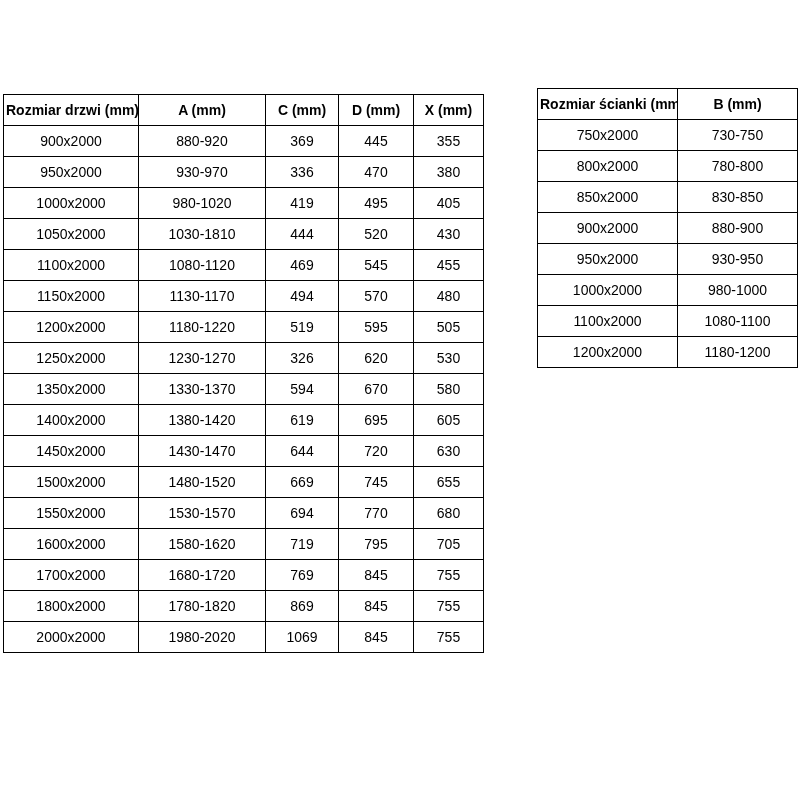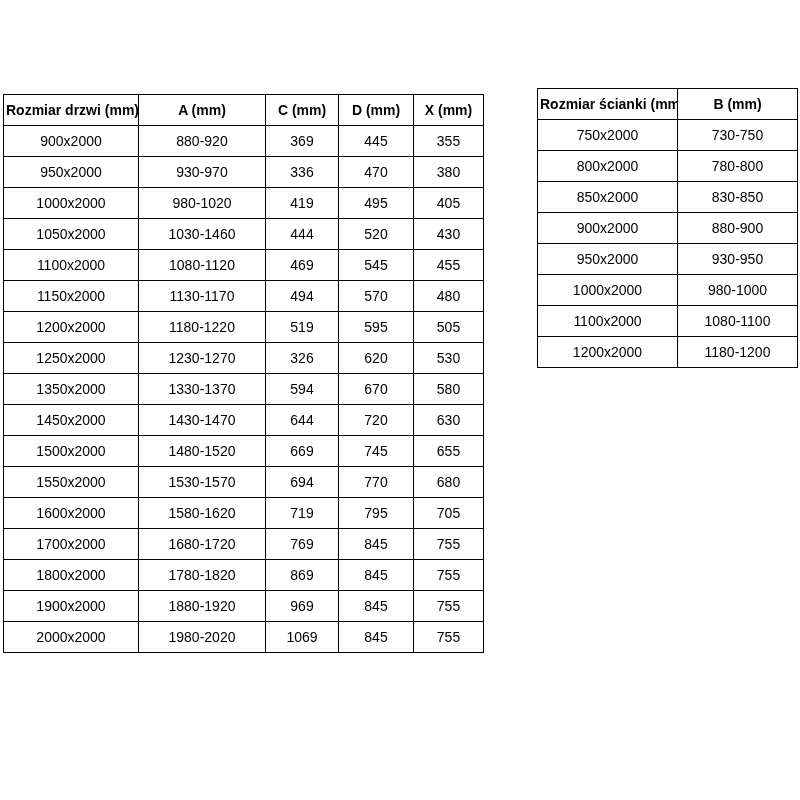--- a/index.html
+++ b/index.html
@@ -90,21 +90,21 @@
         </tr>
         <tr>
           <td>1000x2000</td>
           <td>980-1020</td>
           <td>419</td>
           <td>495</td>
           <td>405</td>
         </tr>
         <tr>
           <td>1050x2000</td>
-          <td>1030-1460</td>
+          <td>1030-1810</td>
           <td>444</td>
           <td>520</td>
           <td>430</td>
         </tr>
         <tr>
           <td>1100x2000</td>
           <td>1080-1120</td>
           <td>469</td>
           <td>545</td>
           <td>455</td>
@@ -131,20 +131,27 @@
           <td>530</td>
         </tr>
         <tr>
           <td>1350x2000</td>
           <td>1330-1370</td>
           <td>594</td>
           <td>670</td>
           <td>580</td>
         </tr>
         <tr>
+          <td>1400x2000</td>
+          <td>1380-1420</td>
+          <td>619</td>
+          <td>695</td>
+          <td>605</td>
+        </tr>
+        <tr>
           <td>1450x2000</td>
           <td>1430-1470</td>
           <td>644</td>
           <td>720</td>
           <td>630</td>
         </tr>
         <tr>
           <td>1500x2000</td>
           <td>1480-1520</td>
           <td>669</td>
@@ -169,27 +176,20 @@
           <td>1700x2000</td>
           <td>1680-1720</td>
           <td>769</td>
           <td>845</td>
           <td>755</td>
         </tr>
         <tr>
           <td>1800x2000</td>
           <td>1780-1820</td>
           <td>869</td>
-          <td>845</td>
-          <td>755</td>
-        </tr>
-        <tr>
-          <td>1900x2000</td>
-          <td>1880-1920</td>
-          <td>969</td>
           <td>845</td>
           <td>755</td>
         </tr>
         <tr>
           <td>2000x2000</td>
           <td>1980-2020</td>
           <td>1069</td>
           <td>845</td>
           <td>755</td>
         </tr>

